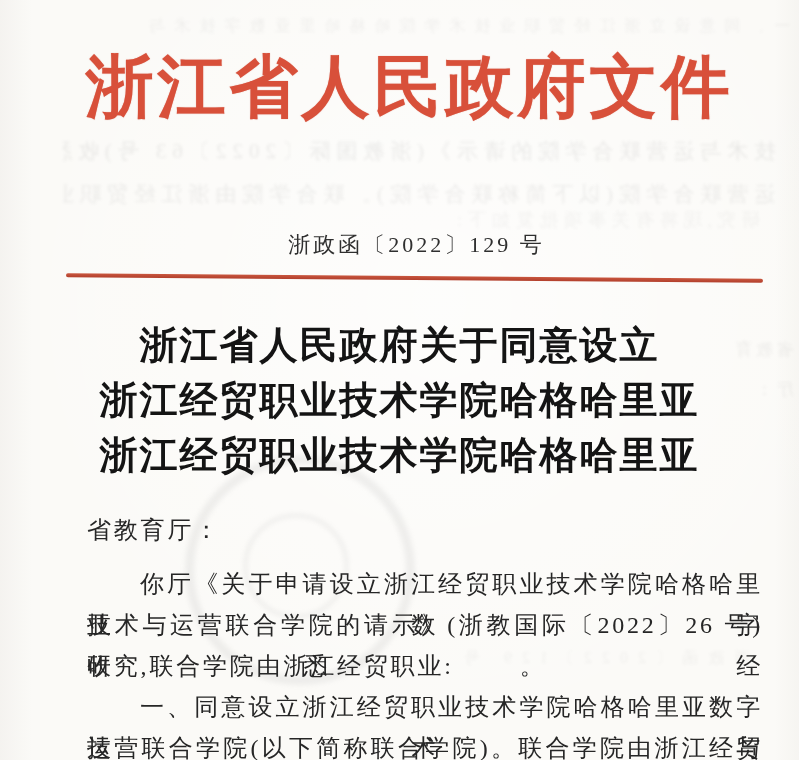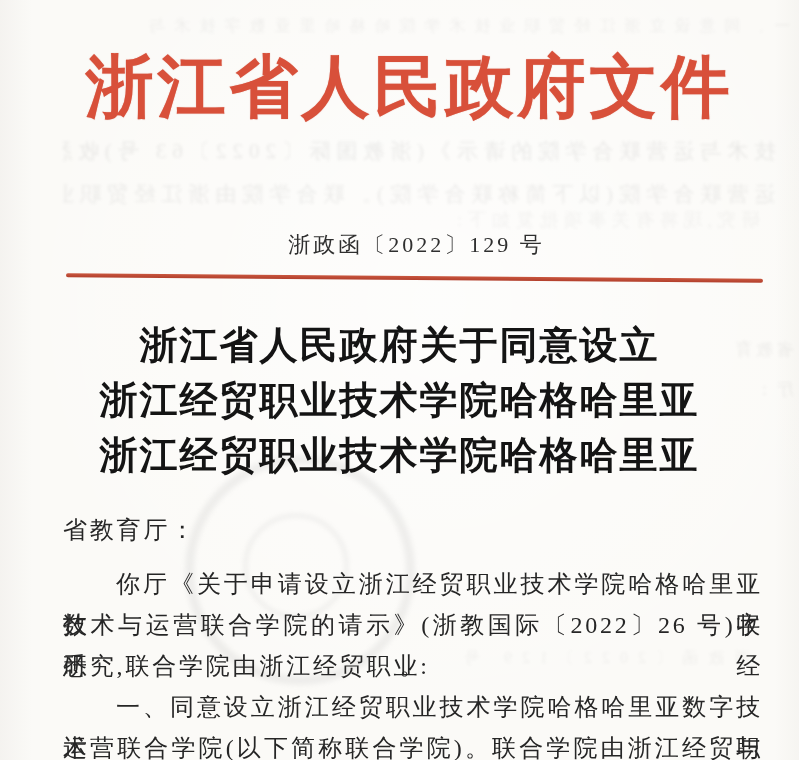--- a/index.html
+++ b/index.html
@@ -71,20 +71,21 @@
   .doc-title .t-line{height:55px;}
   .body-block{
     position:absolute;top:510px;left:63px;width:700px;
     color:#262626;font-size:24px;
   }
   .body-line{
     height:41px;line-height:41px;
     letter-spacing:2.8px;
     text-align:justify;text-align-last:left;
     white-space:nowrap;
+    margin-left:24px;
   }
   .body-line.wrapfill{white-space:normal;text-align-last:justify;}
   .body-line.indent{text-indent:53px;}
   .body-line.para-gap{margin-top:13px;}
 </style>
 </head>
 <body>
 
 <div class="page">
 

